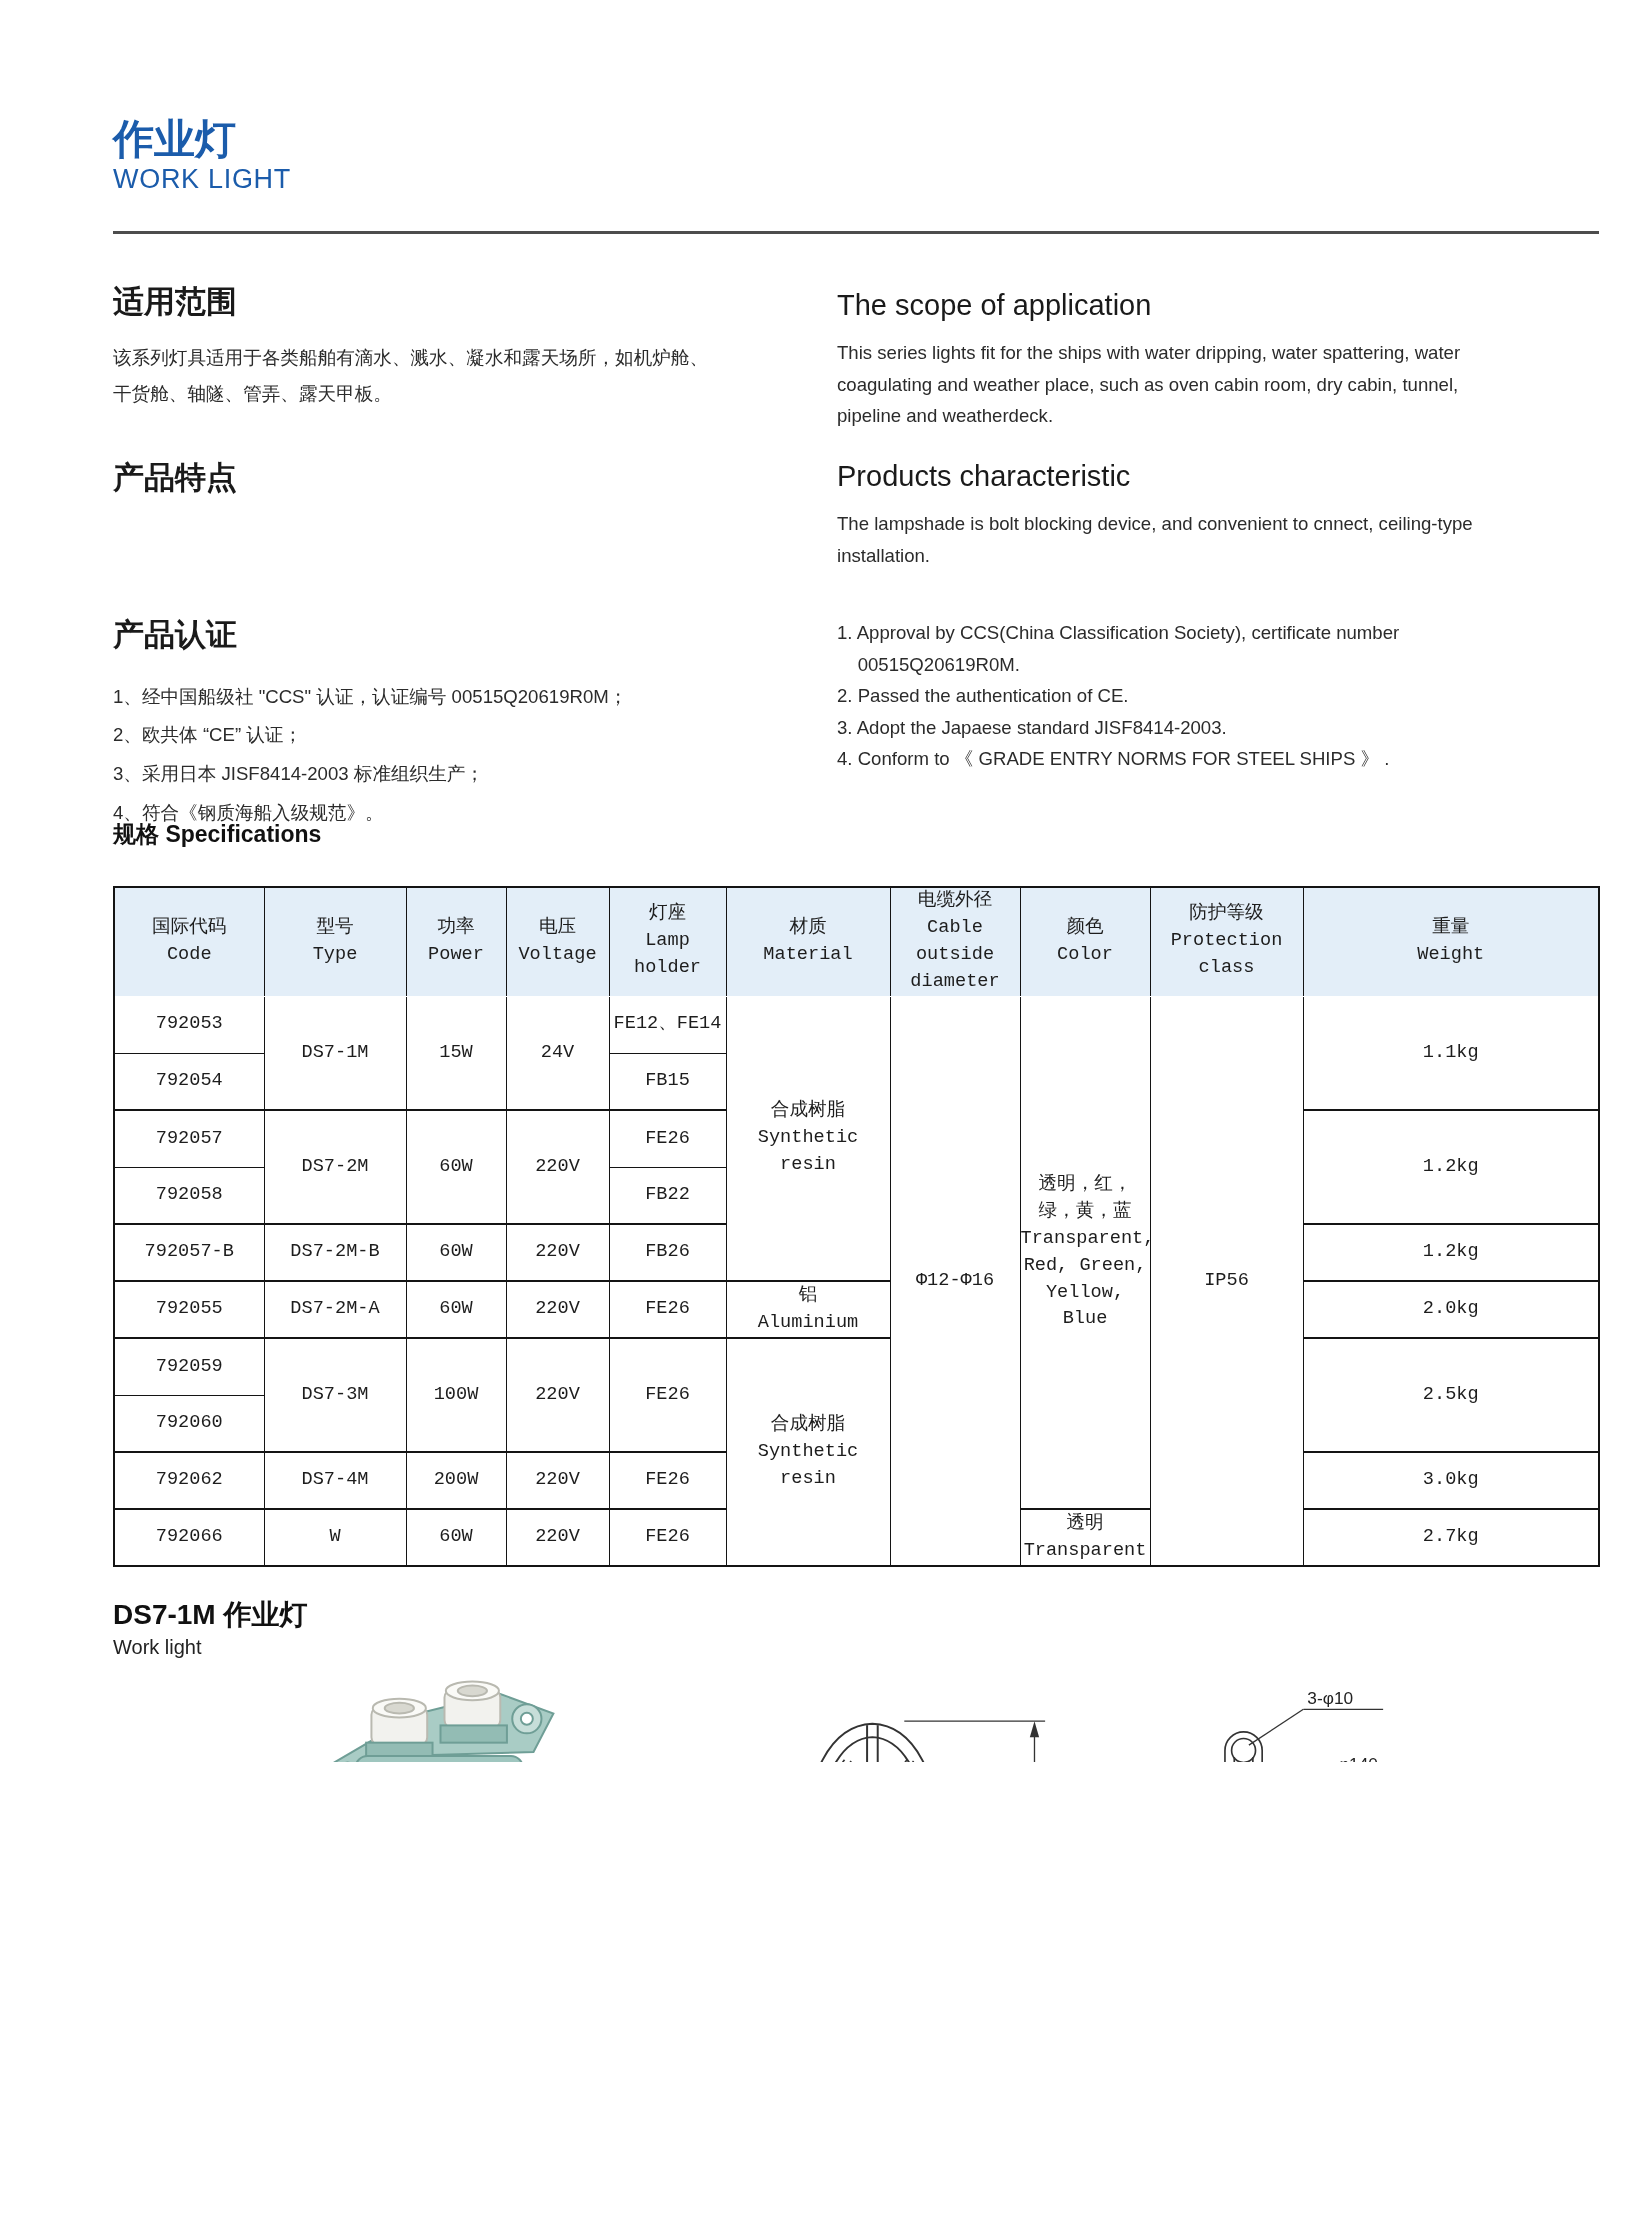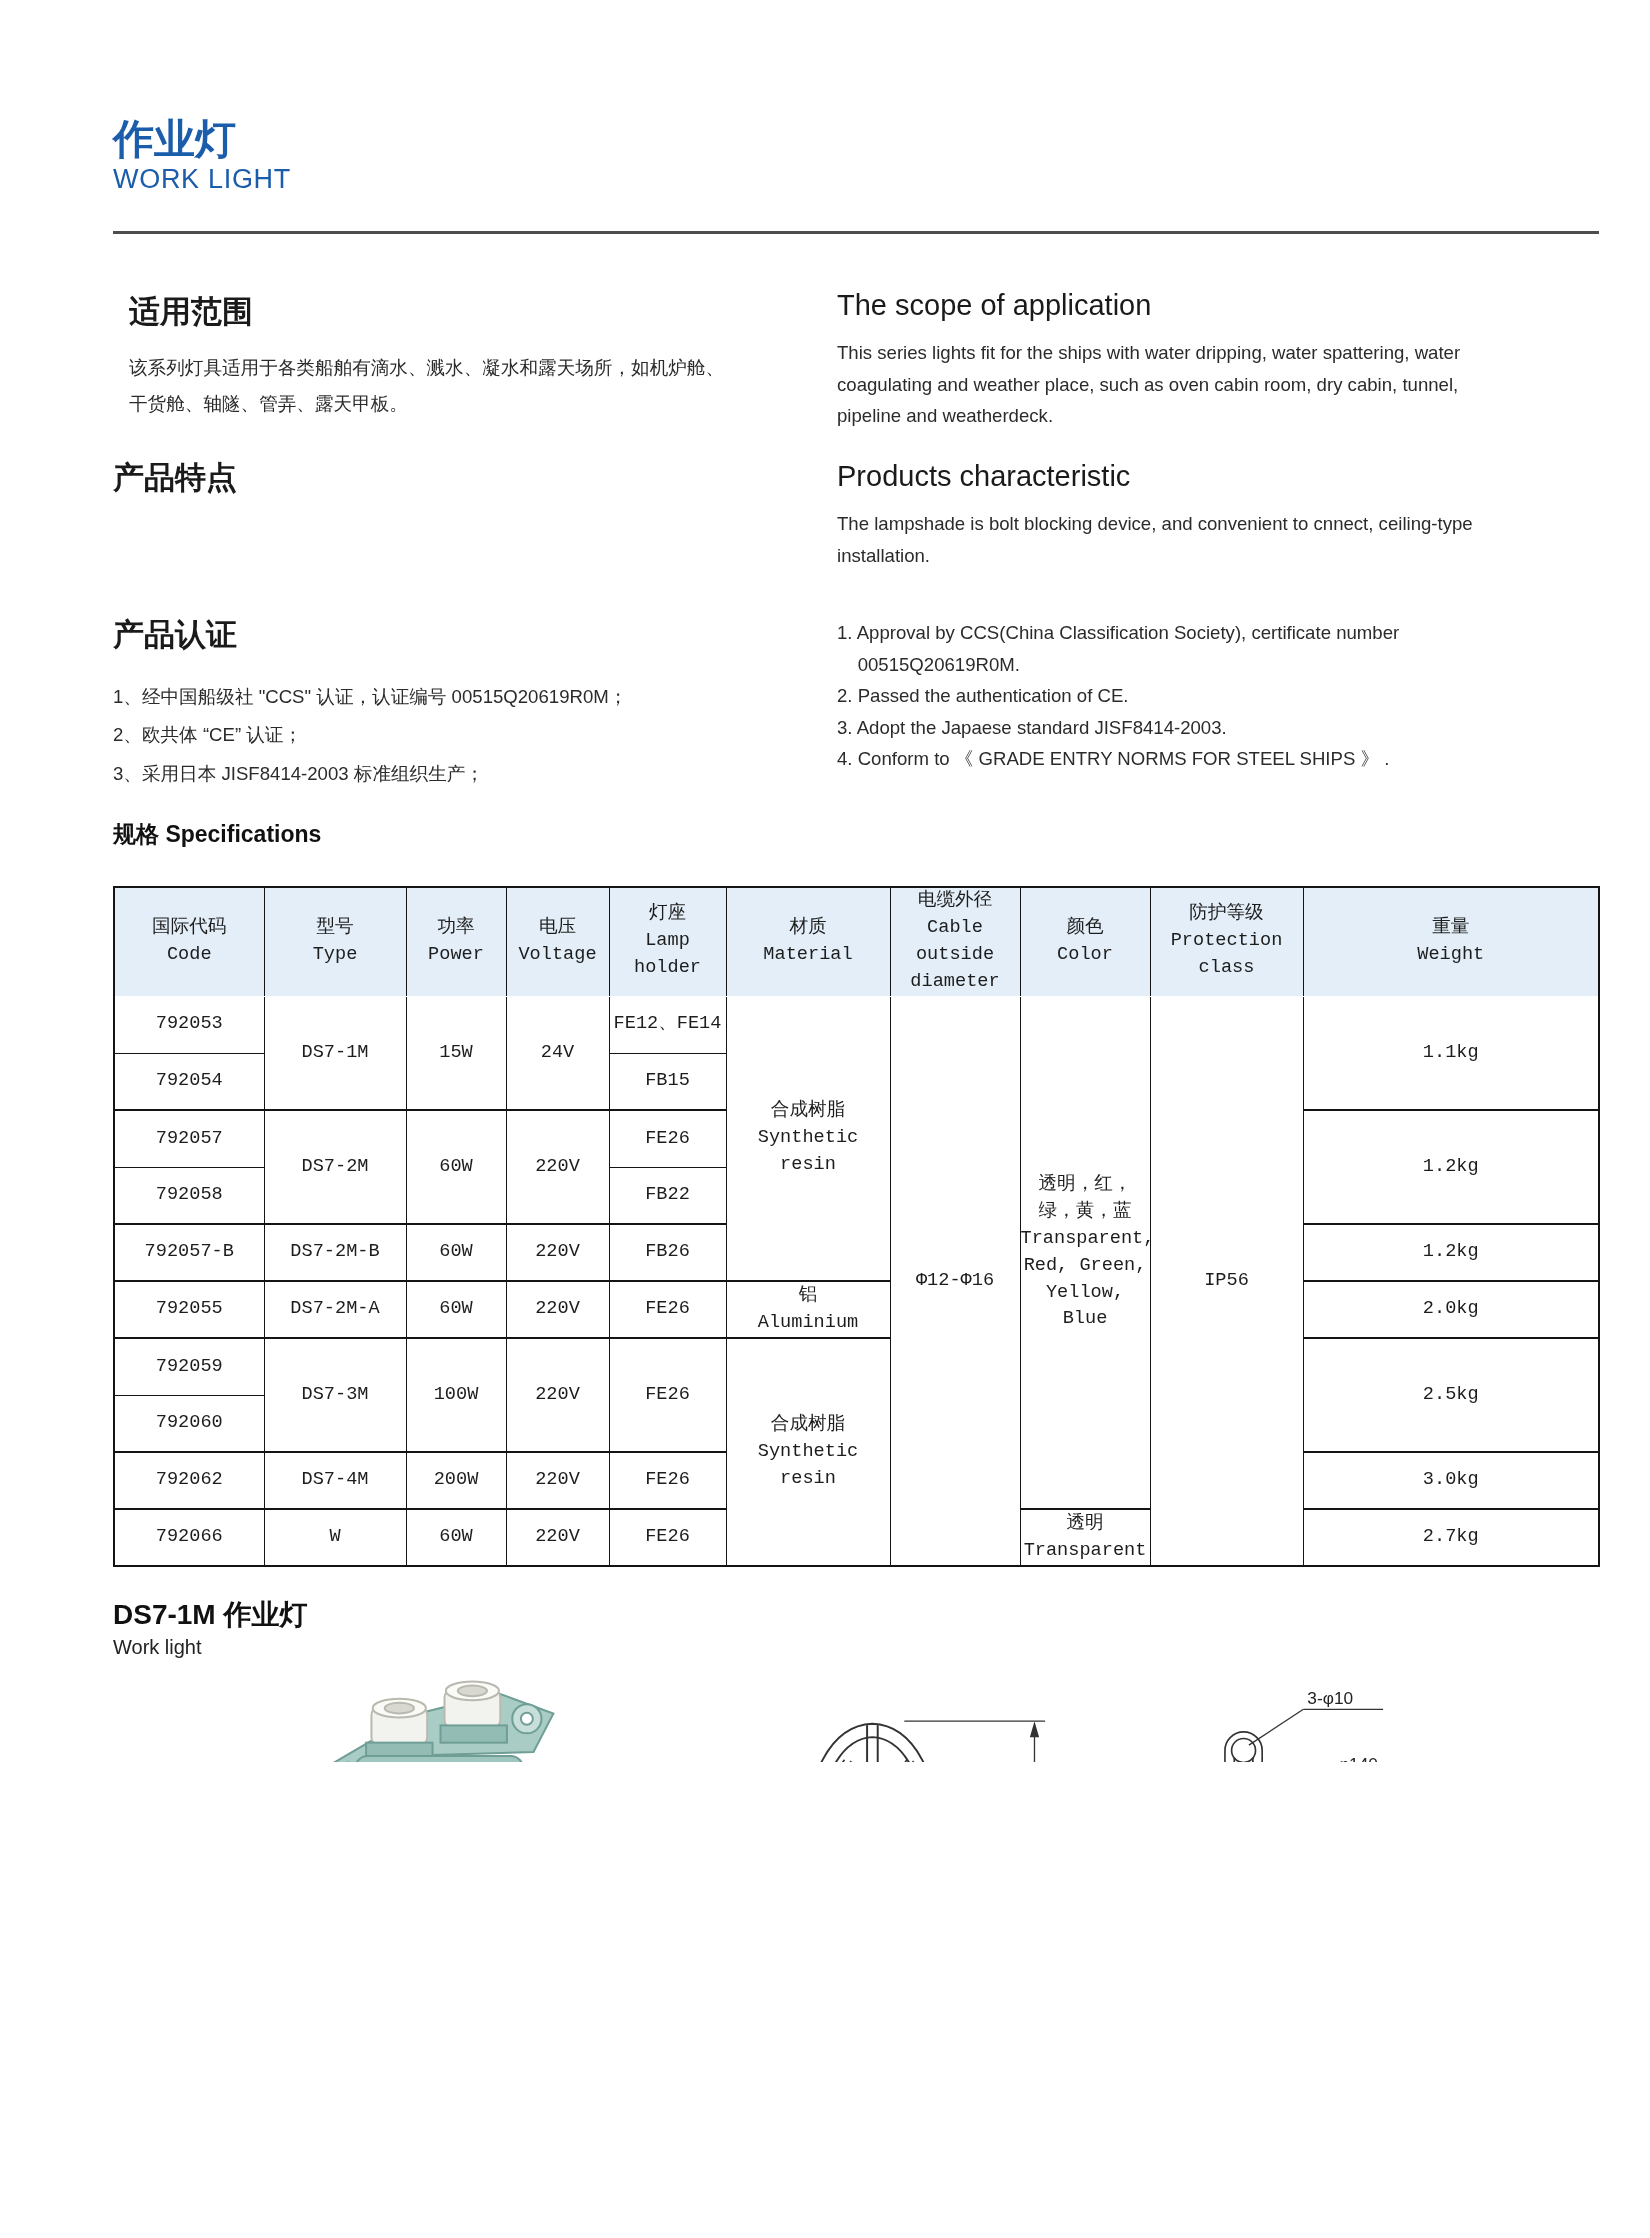--- a/index.html
+++ b/index.html
@@ -46,21 +46,21 @@
 <body>
 
 <div class="page">
 
   <div class="abs" style="left:113px;top:118px;">
     <h1 class="title-zh">作业灯</h1>
     <div class="title-en">WORK LIGHT</div>
   </div>
   <div class="rule" style="top:231px;"></div>
 
-  <div class="abs col-zh" style="top:294px;margin-left:16px;">
+  <div class="abs col-zh" style="top:284px;">
     <h2 class="h-zh">适用范围</h2>
     <p class="body-zh">该系列灯具适用于各类船舶有滴水、溅水、凝水和露天场所，如机炉舱、
 干货舱、轴隧、管弄、露天甲板。</p>
   </div>
   <div class="abs col-en" style="top:289px;">
     <h2 class="h-en">The scope of application</h2>
     <p class="body-en">This series lights fit for the ships with water dripping, water spattering, water
 coagulating and weather place, such as oven cabin room, dry cabin, tunnel,
 pipeline and weatherdeck.</p>
   </div>
@@ -73,20 +73,21 @@
     <p class="body-en">The lampshade is bolt blocking device, and convenient to cnnect, ceiling-type
 installation.</p>
   </div>
 
   <div class="abs col-zh" style="top:617px;">
     <h2 class="h-zh" style="margin-bottom:25px;">产品认证</h2>
     <ul class="plain items-zh">
       <li>1、经中国船级社 "CCS" 认证，认证编号 00515Q20619R0M；</li>
       <li>2、欧共体 “CE” 认证；</li>
       <li>3、采用日本 JISF8414-2003 标准组织生产；</li>
+      <li>4、符合《钢质海船入级规范》。</li>
     </ul>
   </div>
   <div class="abs col-en" style="top:617px;">
     <ul class="plain items-en">
       <li>1. Approval by CCS(China Classification Society), certificate number
 &nbsp;&nbsp;&nbsp;&nbsp;00515Q20619R0M.</li>
       <li>2. Passed the authentication of CE.</li>
       <li>3. Adopt the Japaese standard JISF8414-2003.</li>
       <li>4. Conform to 《 GRADE ENTRY NORMS FOR STEEL SHIPS 》 .</li>
     </ul>

